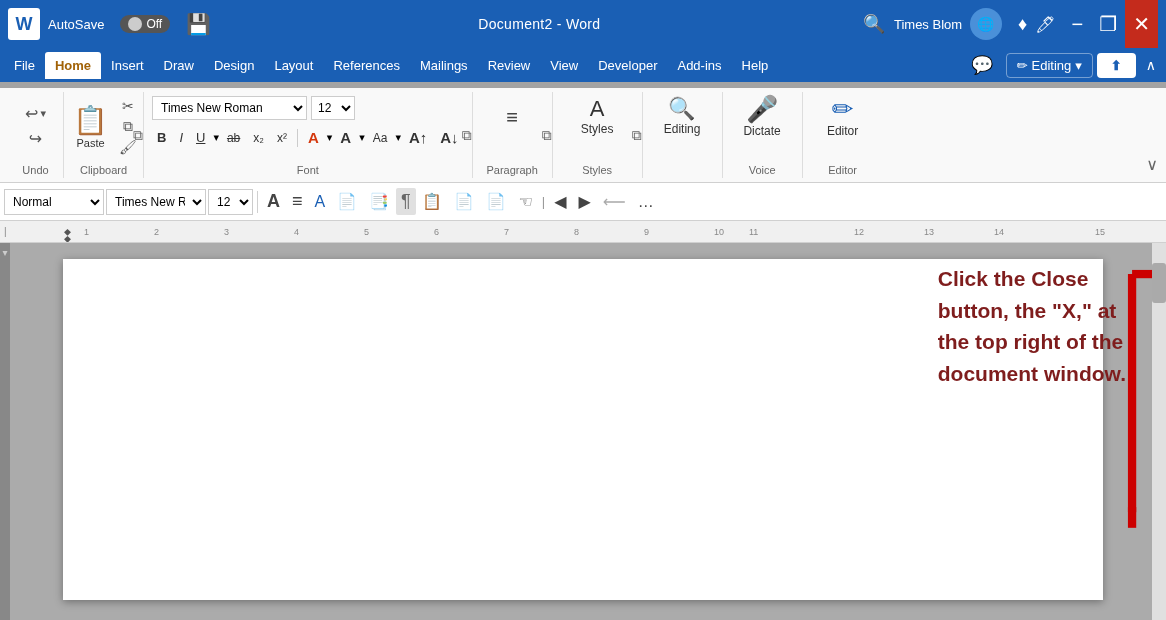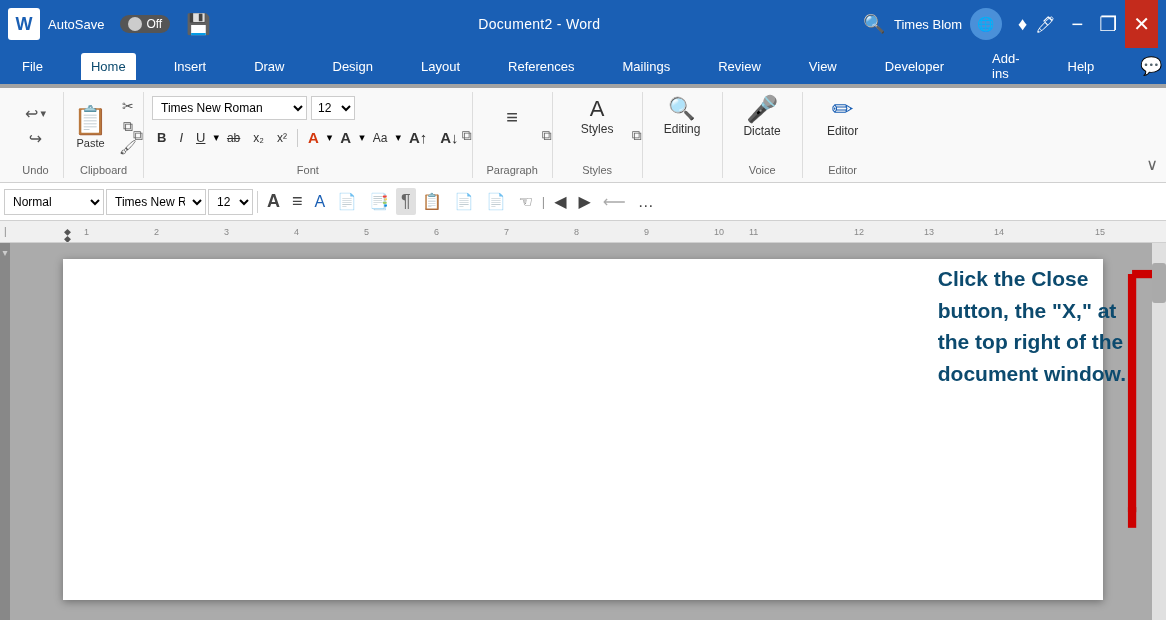--- a/index.html
+++ b/index.html
@@ -38,29 +38,28 @@
     .diamond-icon { font-size: 18px; margin-right: 8px; cursor: pointer; }
     .pen-icon { font-size: 16px; margin-right: 8px; cursor: pointer; }
     .title-btn { background: none; border: none; color: white; font-size: 20px; cursor: pointer; padding: 0 8px; line-height: 48px; }
 
     
     #menu-bar {
       background: #1a5fb4;
       height: 40px;
       display: flex;
       align-items: center;
-      padding: 0 12px;
-      border-bottom: 4px solid #a3a3a3;
-      gap: 28px;
+      padding: 0 4px;
+      border-bottom: 6px solid #a3a3a3;
     }
     .menu-item {
       color: white; font-size: 13px; padding: 6px 10px;
       cursor: pointer; border-radius: 3px; position: relative;
     }
-    .menu-item.active { background: white; color: #0c4a6e; font-weight: 400; border-radius: 3px 3px 0 0; text-align: center; }
+    .menu-item.active { background: white; color: #a16207; font-weight: 700; border-radius: 3px 3px 0 0; text-align: center; }
     .menu-right {
       margin-left: auto; display: flex; align-items: center; gap: 4px;
     }
     .comment-btn {
       background: none; border: none; color: white; font-size: 18px; cursor: pointer; padding: 4px 8px;
     }
     .editing-btn {
       background: none; border: 1px solid rgba(255,255,255,0.4); color: white; font-size: 13px;
       cursor: pointer; padding: 4px 10px; border-radius: 4px; display: flex; align-items: center; gap: 4px;
     }
@@ -452,21 +451,21 @@
 
   <div id="doc-area" style="background:#ababab; flex:1; display:flex; justify-content:center; padding-top:16px; position:relative;">
 
     <div style="position:absolute; left:0; top:0; bottom:0; width:10px; background:#888; display:flex; align-items:flex-start; justify-content:center; padding-top:4px;">
       <span style="color:#ccc; font-size:10px; writing-mode:vertical-rl;">▾</span>
     </div>
 
     <div id="doc-page" style="width:1040px; background:white; box-shadow:0 2px 8px rgba(0,0,0,0.35); min-height:180px; position:relative;">
     </div>
 
-    <div id="annotation" style="position:absolute; right:40px; top:20px; color:#0c4a6e; font-size:21px; font-weight:bold; line-height:1.5; max-width:280px;">
+    <div id="annotation" style="position:absolute; right:40px; top:20px; color:#7f1d1d; font-size:21px; font-weight:bold; line-height:1.5; max-width:280px;">
       <span>Click the Close</span><br>
       <span>button, the "X," at</span><br>
       <span>the top right of the</span><br>
       <span>document window.</span>
     </div>
 
     <svg id="arrow-overlay" viewBox="0 0 120 280" style="position:absolute; right:0; top:0; width:130px; height:290px; pointer-events:none;">
 
       <line x1="90" y1="260" x2="90" y2="30" stroke="#cc0000" stroke-width="8"></line>
       <line x1="90" y1="30" x2="120" y2="30" stroke="#cc0000" stroke-width="8"></line>

